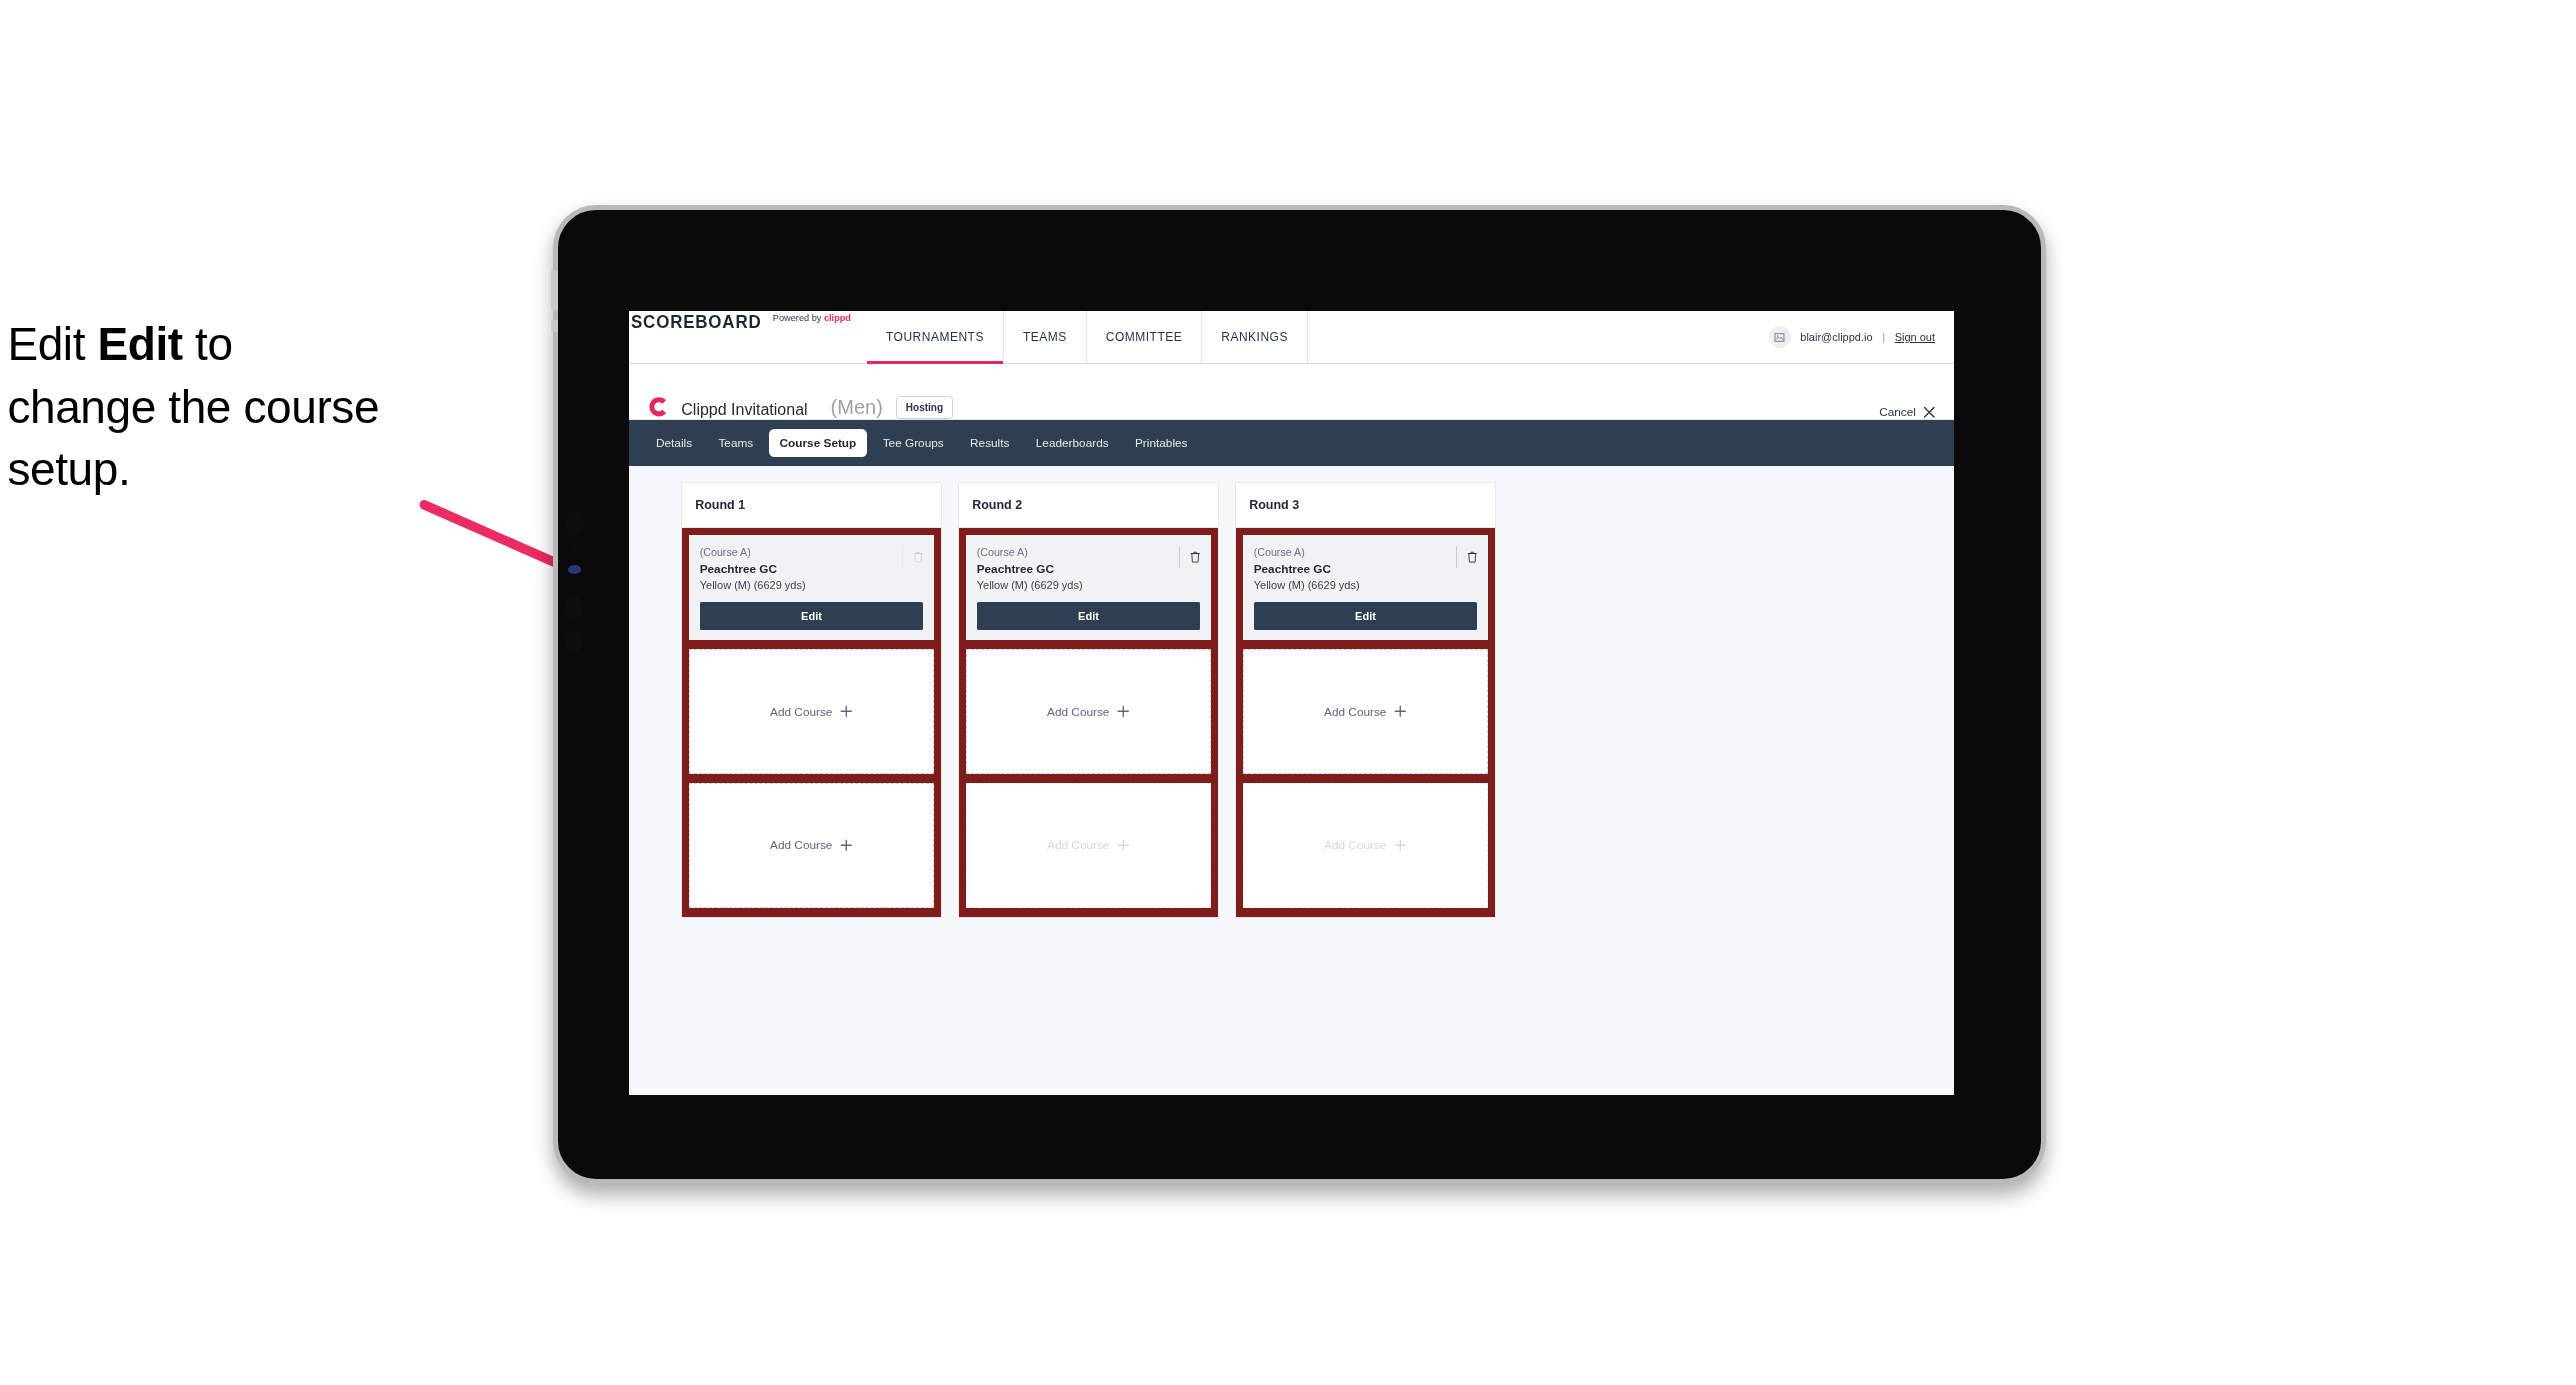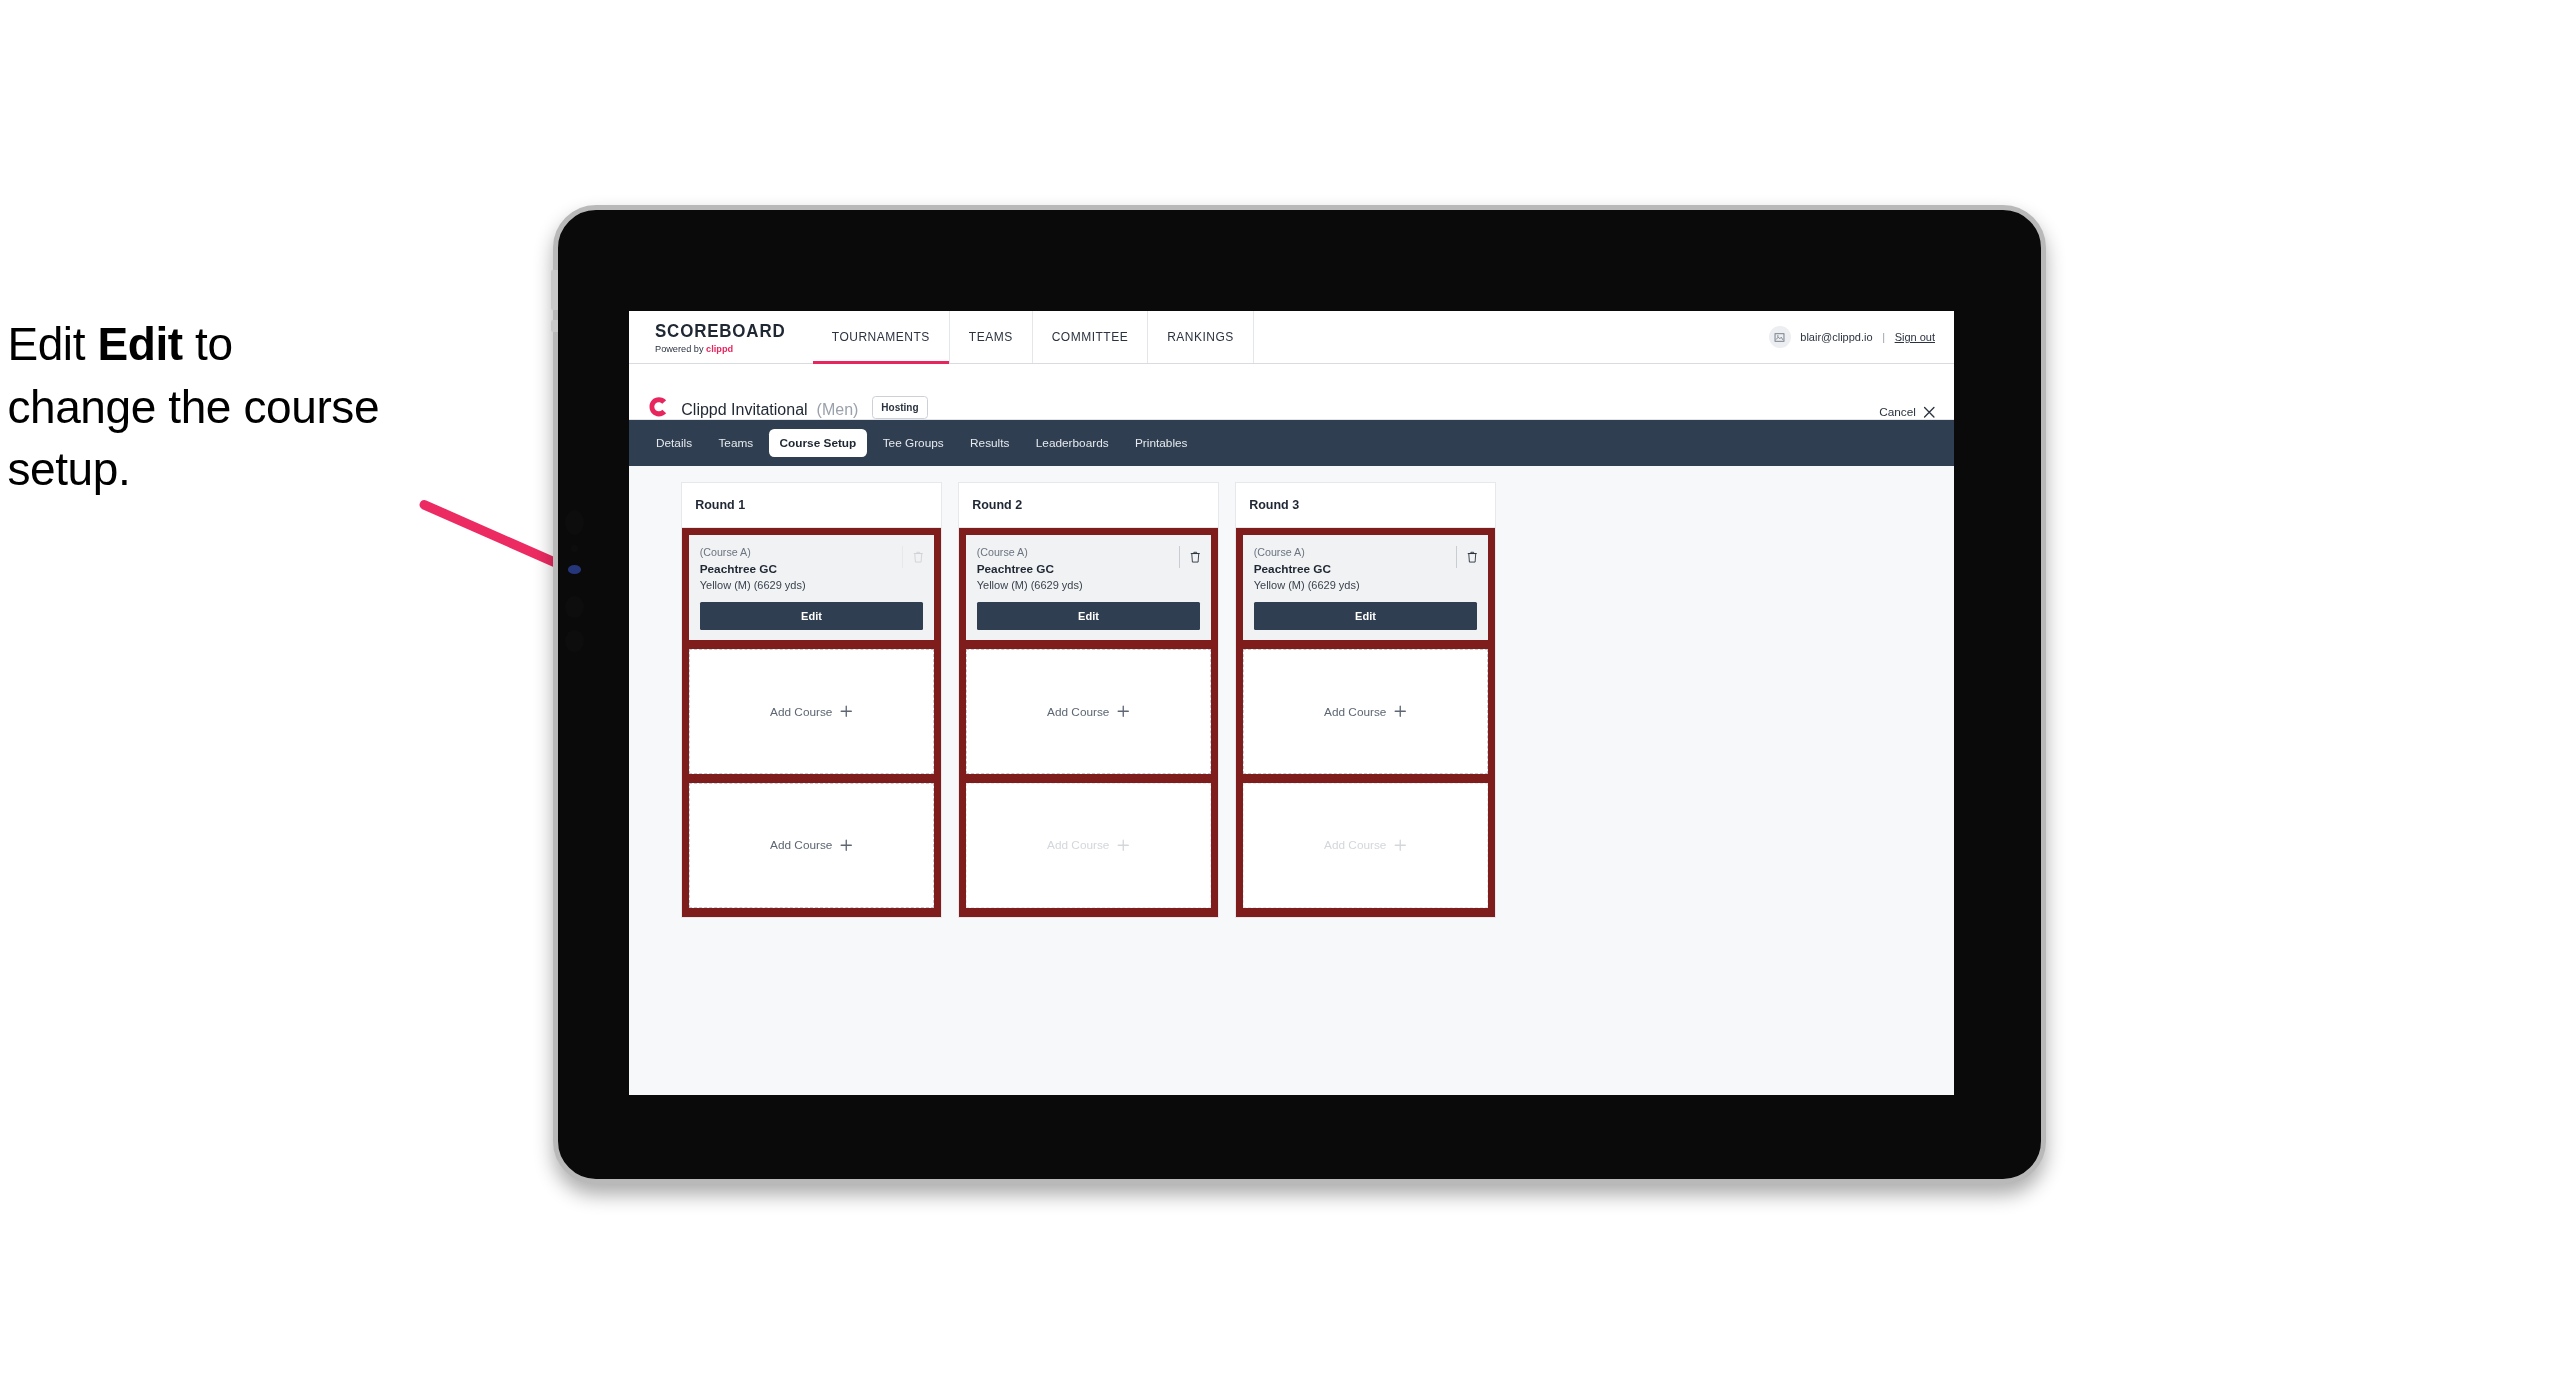--- a/index.html
+++ b/index.html
@@ -69,22 +69,22 @@
   }
 
   
   #topnav {
     height: 53px; background: #ffffff;
     display: flex; align-items: stretch;
     border-bottom: 0.7px solid #d8dbe0;
     position: relative;
   }
   #brand {
-    display: flex; flex-direction: column; justify-content: center;
-    padding: 0 16px 0 26px;
+    display: flex; justify-content: center;
+    padding: 0 16px 0 2px;
     min-width: 125px;
   }
   #brand-title {
     font-size: 18.4px; font-weight: 700; color: #1f2733;
     letter-spacing: 0.9px;
     font-family: "Liberation Sans Narrow","Liberation Sans", sans-serif;
     transform: scaleX(0.92); transform-origin: left center;
   }
   #brand-sub {
     font-size: 9.2px; color: #2b3340; margin-top: 2.2px; white-space: nowrap;
@@ -121,21 +121,21 @@
   #tbar {
     height: 56px; background: #ffffff;
     display: flex; align-items: flex-end;
     padding: 0 19px 0 17.7px;
     border-bottom: 0.7px solid #e2e4e8;
   }
   #clippd-logo {
     width: 23.6px; height: 23.6px; margin-right: 11px; flex: 0 0 auto;
   }
   #t-title { font-size: 16px; color: #1f2733; font-weight: 400; }
-  #t-gender { font-size: 16px; color: #9aa1ab; margin-left: 9px; }
+  #t-gender { font-size: 20px; color: #9aa1ab; margin-left: 23px; }
   #t-badge {
     margin-left: 13.2px;
     border: 0.7px solid #cdd1d7; border-radius: 3.7px;
     padding: 5.2px 8.8px; font-size: 10px; font-weight: 700; color: #2b3340;
     background:#fff;
   }
   #cancel-wrap {
     margin-left: auto; display: flex; align-items: center; gap: 6.6px;
     font-size: 11.8px; color: #2b3340; cursor: pointer;
   }

